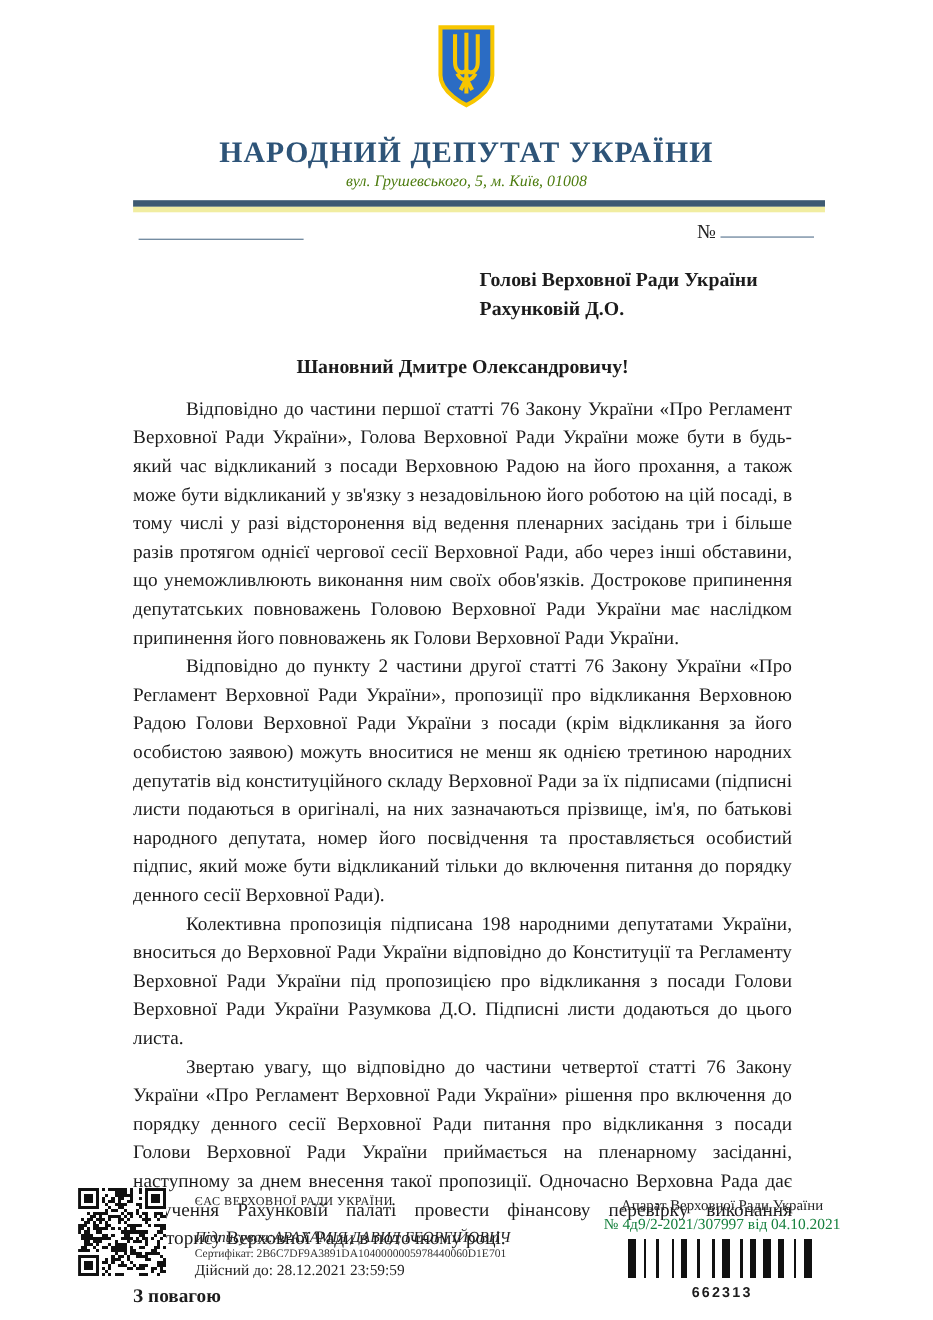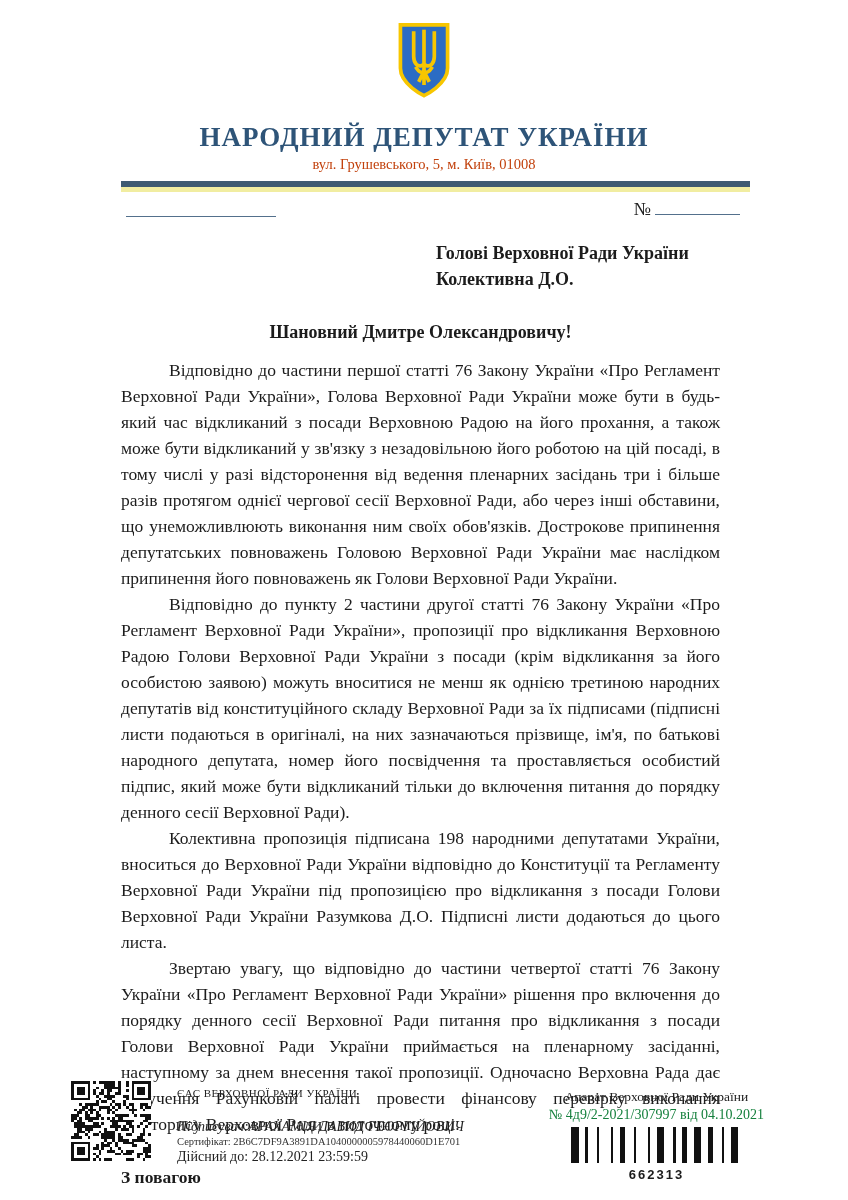--- a/index.html
+++ b/index.html
@@ -15,21 +15,21 @@
   
   .header{padding-top:22px;text-align:center;}
   .emblem{display:inline-block;width:56px;height:78px;}
   .org-title{
     margin-top:18px;
     font-size:27px;font-weight:bold;letter-spacing:1px;
     color:#2e5478;
   }
   .org-address{
     margin-top:3px;
-    font-size:14.5px;color:#c2410c;
+    font-size:14.5px;color:#4d7c0f;font-style:italic;
   }
   .stripe{margin:8px 62px 0 85px;}
   .stripe .blue{height:6px;background:#3e5a72;}
   .stripe .yellow{height:5px;background:#f1eda1;}
   
   .refline{
     position:relative;height:34px;margin:4px 62px 0 85px;
     font-size:17px;
   }
   .date-blank{
@@ -122,21 +122,21 @@
   <div class="refline">
     <span class="date-blank"></span>
     <span class="num-group">
       <span class="num-label">№</span>
       <span class="num-blank"></span>
     </span>
   </div>
 
   <div class="recipient">
     <div>Голові Верховної Ради України</div>
-    <div>Колективна Д.О.</div>
+    <div>Рахунковій Д.О.</div>
   </div>
 
   <div class="salutation">Шановний Дмитре Олександровичу!</div>
 
   <div class="body-text">
     <p>Відповідно до частини першої статті 76 Закону України «Про Регламент Верховної Ради України», Голова Верховної Ради України може бути в будь-який час відкликаний з посади Верховною Радою на його прохання, а також може бути відкликаний у зв'язку з незадовільною його роботою на цій посаді, в тому числі у разі відсторонення від ведення пленарних засідань три і більше разів протягом однієї чергової сесії Верховної Ради, або через інші обставини, що унеможливлюють виконання ним своїх обов'язків. Дострокове припинення депутатських повноважень Головою Верховної Ради України має наслідком припинення його повноважень як Голови Верховної Ради України.</p>
     <p>Відповідно до пункту 2 частини другої статті 76 Закону України «Про Регламент Верховної Ради України», пропозиції про відкликання Верховною Радою Голови Верховної Ради України з посади (крім відкликання за його особистою заявою) можуть вноситися не менш як однією третиною народних депутатів від конституційного складу Верховної Ради за їх підписами (підписні листи подаються в оригіналі, на них зазначаються прізвище, ім'я, по батькові народного депутата, номер його посвідчення та проставляється особистий підпис, який може бути відкликаний тільки до включення питання до порядку денного сесії Верховної Ради).</p>
     <p>Колективна пропозиція підписана 198 народними депутатами України, вноситься до Верховної Ради України відповідно до Конституції та Регламенту Верховної Ради України під пропозицією про відкликання з посади Голови Верховної Ради України Разумкова Д.О. Підписні листи додаються до цього листа.</p>
     <p>Звертаю увагу, що відповідно до частини четвертої статті 76 Закону України «Про Регламент Верховної Ради України» рішення про включення до порядку денного сесії Верховної Ради питання про відкликання з посади Голови Верховної Ради України приймається на пленарному засіданні, наступному за днем внесення такої пропозиції. Одночасно Верховна Рада дає доручення Рахунковій палаті провести фінансову перевірку виконання кошторису Верховної Ради в поточному році.</p>
   </div>

